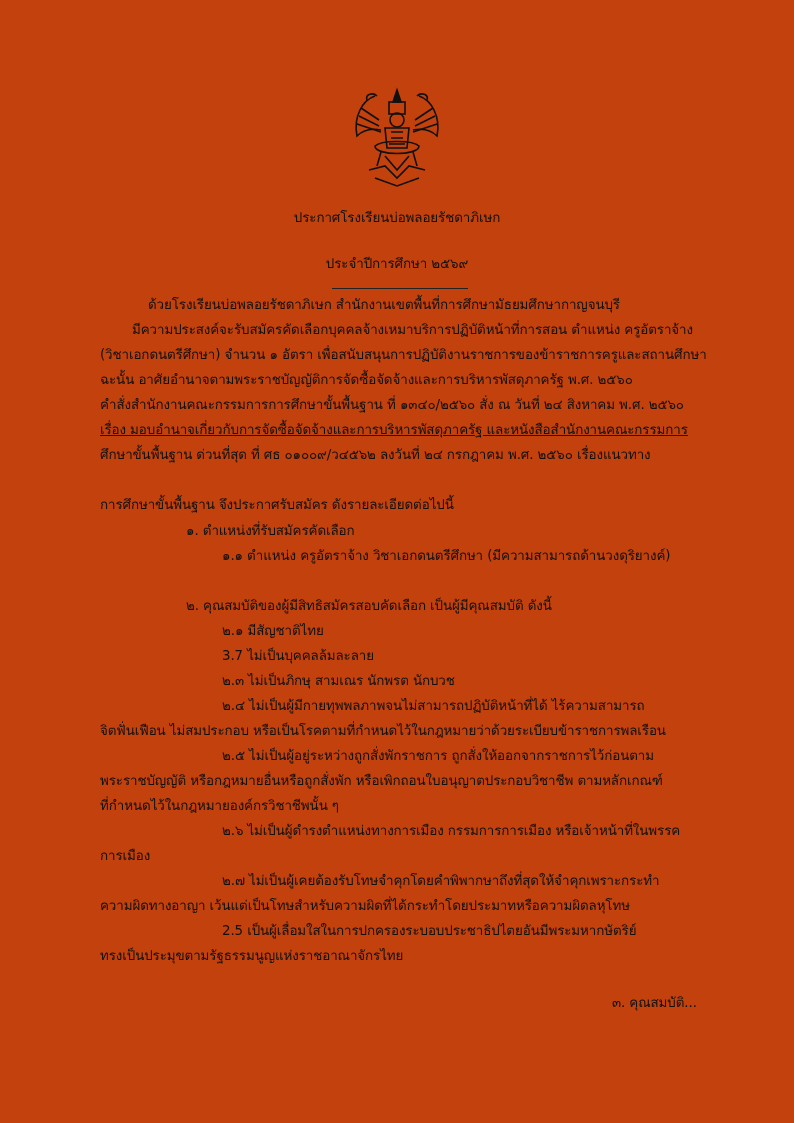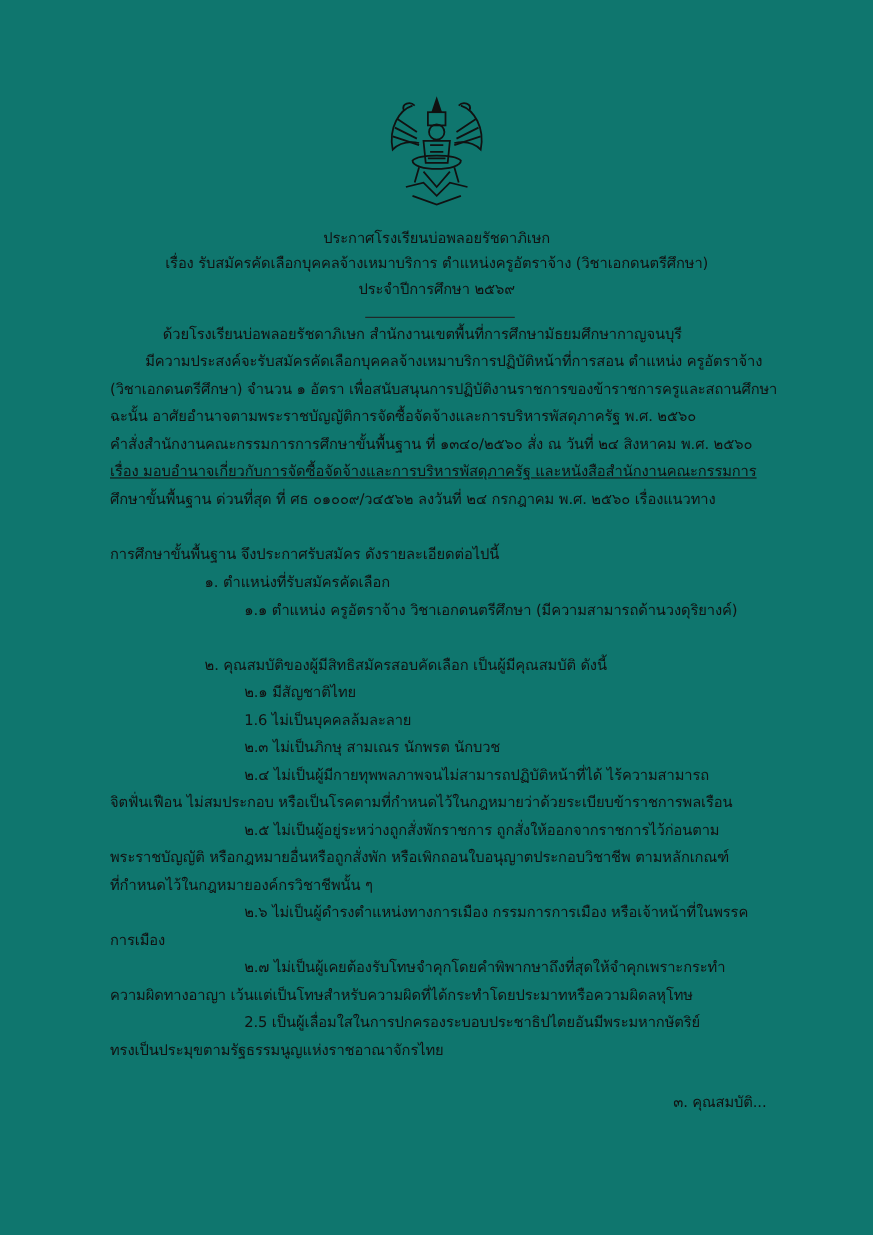--- a/index.html
+++ b/index.html
@@ -1,18 +1,18 @@
 <!DOCTYPE html>
 <html><head>
 <meta charset="utf-8">
 <style>
   html, body { margin: 0; padding: 0; background: #ffffff; }
   body { width: 794px; height: 1123px; position: relative; overflow: hidden;
          font-family: "DejaVu Sans", sans-serif; color: #111; }
-  .page { position: absolute; left: 0; top: 0; width: 794px; height: 1123px; background: #0f766e; }
+  .page { position: absolute; left: 0; top: 0; width: 794px; height: 1123px; background: #c2410c; }
   .emblem { position: absolute; left: 345px; top: 86px; width: 104px; height: 108px; }
   .line { position: absolute; white-space: nowrap; font-size: 13.4px; line-height: 20px; letter-spacing: -0.1px; }
   .center { left: 0; width: 794px; text-align: center; }
   .rule { position: absolute; left: 332px; top: 288px; width: 136px; height: 1px; background: #222; }
 </style>
 </head>
 <body>
 
 <div class="page">
 
@@ -31,39 +31,38 @@
       <path d="M30 60 C36 54 68 54 74 60 C74 70 30 70 30 60 Z"></path>
       <path d="M36 66 L32 80 M68 66 L72 80"></path>
       <path d="M40 70 L52 84 L64 70"></path>
       <path d="M24 84 L40 80 L52 92 L64 80 L80 84"></path>
       <path d="M30 92 L52 100 L74 92"></path>
       <path d="M46 46 L58 46 M46 52 L58 52 M44 58 L60 58"></path>
     </g>
   </svg>
 
   <div class="line center" style="top:208px;">ประกาศโรงเรียนบ่อพลอยรัชดาภิเษก</div>
-  <div class="line center" style="top:231px;">เรื่อง รับสมัครคัดเลือกบุคคลจ้างเหมาบริการ ตำแหน่งครูอัตราจ้าง (วิชาเอกดนตรีศึกษา)</div>
   <div class="line center" style="top:254px;">ประจำปีการศึกษา ๒๕๖๙</div>
   <div class="rule"></div>
 
   <div class="line" style="top:295px; left:148px; width:548px;">ด้วยโรงเรียนบ่อพลอยรัชดาภิเษก สำนักงานเขตพื้นที่การศึกษามัธยมศึกษากาญจนบุรี</div>
   <div class="line" style="top:320px; left:100px; width:596px;margin-left:32px;">มีความประสงค์จะรับสมัครคัดเลือกบุคคลจ้างเหมาบริการปฏิบัติหน้าที่การสอน ตำแหน่ง ครูอัตราจ้าง</div>
   <div class="line" style="top:345px; left:100px; width:596px;">(วิชาเอกดนตรีศึกษา) จำนวน ๑ อัตรา เพื่อสนับสนุนการปฏิบัติงานราชการของข้าราชการครูและสถานศึกษา</div>
   <div class="line" style="top:370px; left:100px; width:596px;">ฉะนั้น อาศัยอำนาจตามพระราชบัญญัติการจัดซื้อจัดจ้างและการบริหารพัสดุภาครัฐ พ.ศ. ๒๕๖๐</div>
   <div class="line" style="top:395px; left:100px; width:596px;">คำสั่งสำนักงานคณะกรรมการการศึกษาขั้นพื้นฐาน ที่ ๑๓๔๐/๒๕๖๐ สั่ง ณ วันที่ ๒๔ สิงหาคม พ.ศ. ๒๕๖๐</div>
   <div class="line" style="top:420px; left:100px; width:596px;text-decoration:underline;">เรื่อง มอบอำนาจเกี่ยวกับการจัดซื้อจัดจ้างและการบริหารพัสดุภาครัฐ และหนังสือสำนักงานคณะกรรมการ</div>
   <div class="line" style="top:445px; left:100px; width:596px;">ศึกษาขั้นพื้นฐาน ด่วนที่สุด ที่ ศธ ๐๑๐๐๙/ว๔๕๖๒ ลงวันที่ ๒๔ กรกฎาคม พ.ศ. ๒๕๖๐ เรื่องแนวทาง</div>
   <div class="line" style="top:495px; left:100px;">การศึกษาขั้นพื้นฐาน จึงประกาศรับสมัคร ดังรายละเอียดต่อไปนี้</div>
 
   <div class="line" style="top:521px; left:186px;">๑. ตำแหน่งที่รับสมัครคัดเลือก</div>
   <div class="line" style="top:546px; left:222px;">๑.๑ ตำแหน่ง ครูอัตราจ้าง วิชาเอกดนตรีศึกษา (มีความสามารถด้านวงดุริยางค์)</div>
 
   <div class="line" style="top:596px; left:186px;">๒. คุณสมบัติของผู้มีสิทธิสมัครสอบคัดเลือก เป็นผู้มีคุณสมบัติ ดังนี้</div>
   <div class="line" style="top:621px; left:222px;">๒.๑ มีสัญชาติไทย</div>
-  <div class="line" style="top:646px; left:222px;">1.6 ไม่เป็นบุคคลล้มละลาย</div>
+  <div class="line" style="top:646px; left:222px;">3.7 ไม่เป็นบุคคลล้มละลาย</div>
   <div class="line" style="top:671px; left:222px;">๒.๓ ไม่เป็นภิกษุ สามเณร นักพรต นักบวช</div>
 
   <div class="line" style="top:696px; left:222px; width:474px;">๒.๔ ไม่เป็นผู้มีกายทุพพลภาพจนไม่สามารถปฏิบัติหน้าที่ได้ ไร้ความสามารถ</div>
   <div class="line" style="top:721px; left:100px;">จิตฟั่นเฟือน ไม่สมประกอบ หรือเป็นโรคตามที่กำหนดไว้ในกฎหมายว่าด้วยระเบียบข้าราชการพลเรือน</div>
 
   <div class="line" style="top:746px; left:222px; width:474px;">๒.๕ ไม่เป็นผู้อยู่ระหว่างถูกสั่งพักราชการ ถูกสั่งให้ออกจากราชการไว้ก่อนตาม</div>
   <div class="line" style="top:771px; left:100px; width:596px;">พระราชบัญญัติ หรือกฎหมายอื่นหรือถูกสั่งพัก หรือเพิกถอนใบอนุญาตประกอบวิชาชีพ ตามหลักเกณฑ์</div>
   <div class="line" style="top:796px; left:100px;">ที่กำหนดไว้ในกฎหมายองค์กรวิชาชีพนั้น ๆ</div>
 
   <div class="line" style="top:821px; left:222px; width:474px;">๒.๖ ไม่เป็นผู้ดำรงตำแหน่งทางการเมือง กรรมการการเมือง หรือเจ้าหน้าที่ในพรรค</div>

